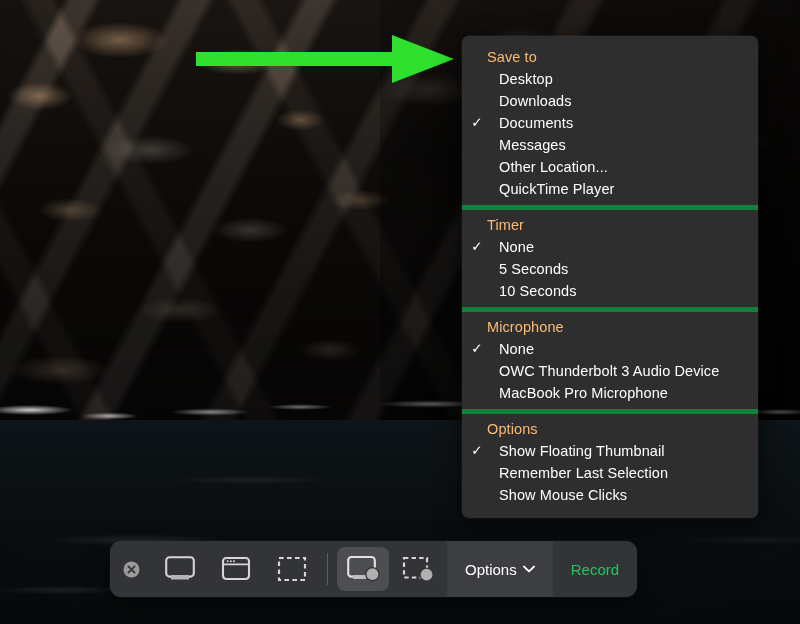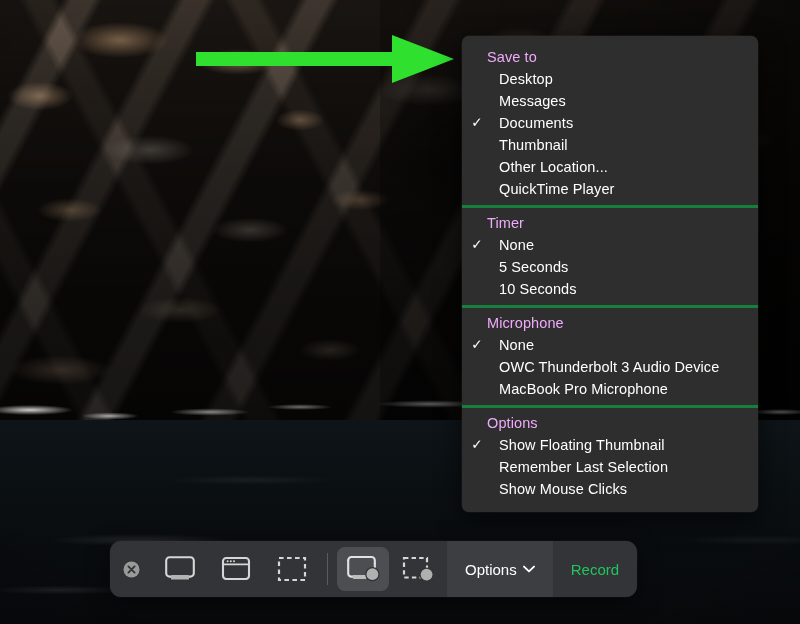--- a/index.html
+++ b/index.html
@@ -108,25 +108,25 @@
     left: 462px;
     top: 36px;
     width: 296px;
     background: #2e2e2e;
     border-radius: 7px;
     box-shadow: 0 7px 26px rgba(0,0,0,.62), 0 0 0 .5px rgba(255,255,255,.10);
     padding: 6px 0 7px 0;
     box-sizing: border-box;
     overflow: hidden;
   }
-  .menu-section + .menu-section { border-top: 3px solid #15803d; }
+  .menu-section + .menu-section { border-top: 5px solid #15803d; }
   .menu-section { padding: 4px 0 5px 0; }
 
   .menu-header {
-    color: #f0abfc;
+    color: #fdba74;
     font-size: 14.5px;
     line-height: 22px;
     padding-left: 25px;
     letter-spacing: .1px;
   }
   .menu-item {
     position: relative;
     color: #ffffff;
     font-size: 14.5px;
     line-height: 22px;
@@ -211,28 +211,28 @@
   </div>
 
   <div class="options-menu">
 
     <div class="menu-section">
       <div class="menu-header">Save to</div>
       <div class="menu-item">
         <span>Desktop</span>
       </div>
       <div class="menu-item">
-        <span>Messages</span>
+        <span>Downloads</span>
       </div>
       <div class="menu-item">
         <span class="menu-check">✓</span>
         <span>Documents</span>
       </div>
       <div class="menu-item">
-        <span>Thumbnail</span>
+        <span>Messages</span>
       </div>
       <div class="menu-item">
         <span>Other Location...</span>
       </div>
       <div class="menu-item">
         <span>QuickTime Player</span>
       </div>
     </div>
 
     <div class="menu-section">

